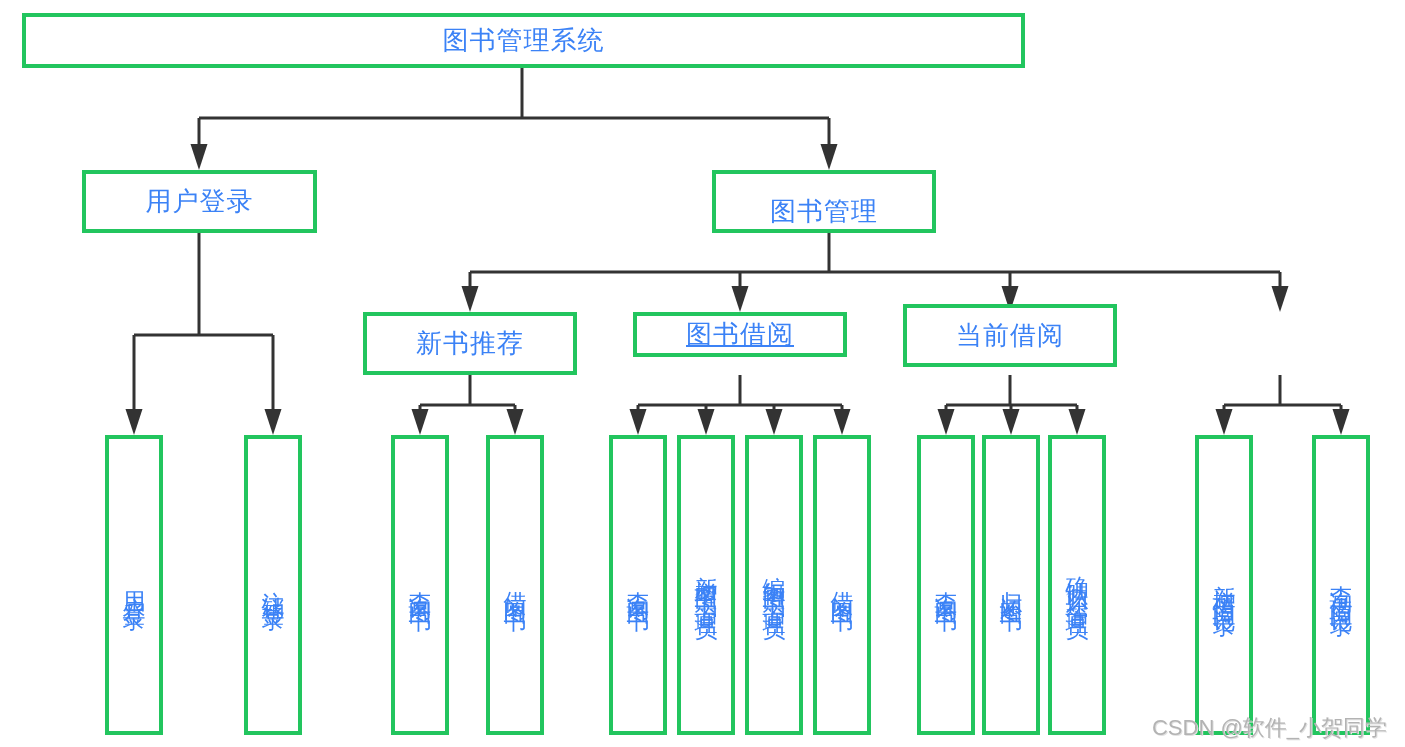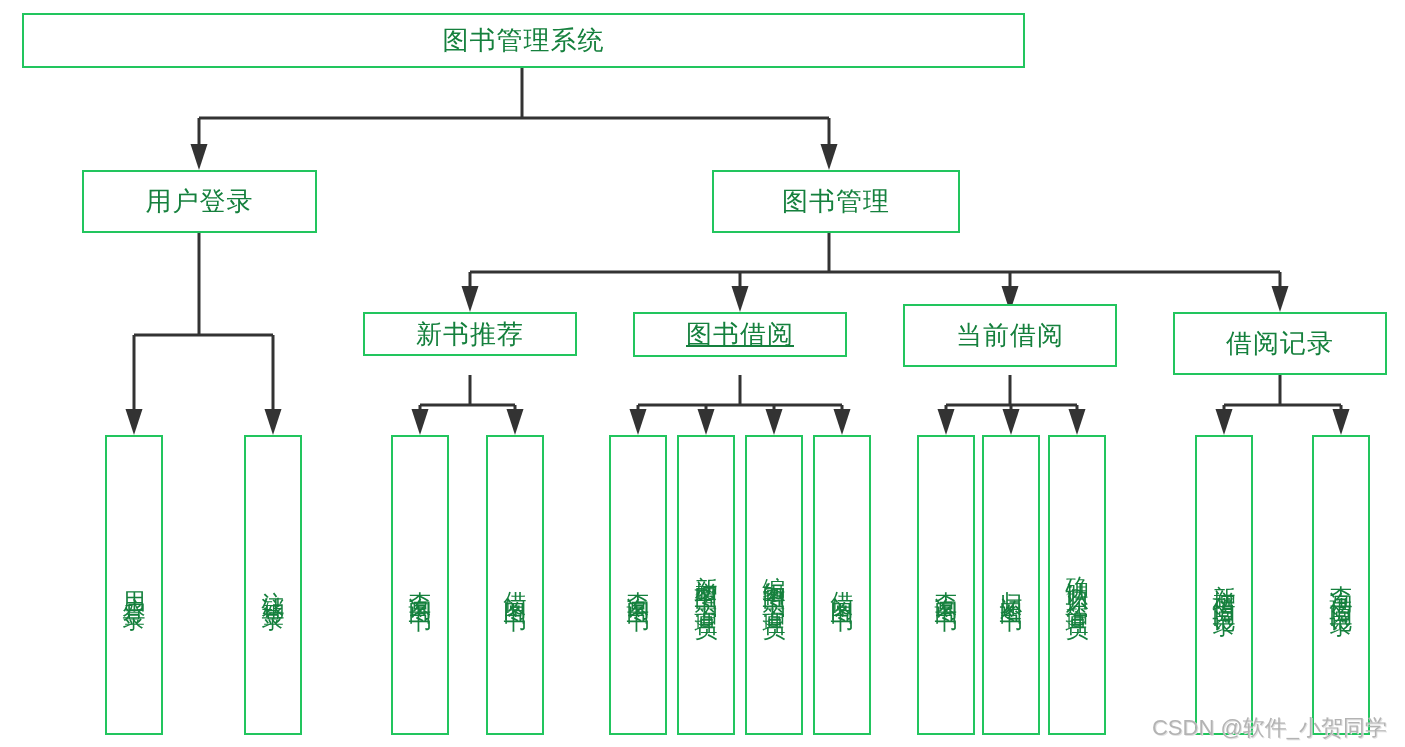--- a/index.html
+++ b/index.html
@@ -18,22 +18,22 @@
   .connectors {
     position: absolute;
     left: 0;
     top: 0;
     pointer-events: none;
   }
   .box, .vbox {
     position: absolute;
     box-sizing: border-box;
     background: #ffffff;
-    border: 2px solid #22c55e;
-    color: #15803d;
+    border: 4px solid #22c55e;
+    color: #3b82f6;
     display: flex;
     align-items: center;
     justify-content: center;
     text-align: center;
   }
   .box {
     font-size: 26px;
     letter-spacing: 1px;
     white-space: nowrap;
   }
@@ -127,35 +127,32 @@
     </g>
   </svg>
 
   <div class="box" style="left:22px; top:13px; width:1003px; height:55px;">
     <span>图书管理系统</span>
   </div>
 
   <div class="box" style="left:82px; top:170px; width:235px; height:63px;">
     <span>用户登录</span>
   </div>
-  <div class="box" style="left:712px; top:170px; width:248px; height:63px;">
+  <div class="box" style="left:712px; top:170px; width:224px; height:63px;align-items:flex-end;">
     <span>图书管理</span>
   </div>
 
-  <div class="box" style="left:363px; top:312px; width:214px; height:44px;">
+  <div class="box" style="left:363px; top:312px; width:214px; height:63px;">
     <span>新书推荐</span>
   </div>
   <div class="box" style="left:633px; top:312px; width:214px; height:45px;text-decoration:underline;">
     <span>图书借阅</span>
   </div>
   <div class="box" style="left:903px; top:304px; width:214px; height:63px;">
     <span>当前借阅</span>
-  </div>
-  <div class="box" style="left:1173px; top:312px; width:214px; height:63px;">
-    <span>借阅记录</span>
   </div>
 
   <div class="vbox" style="left:105px; top:435px; width:58px; height:300px;">
     <span class="vtext">用户登录</span>
   </div>
   <div class="vbox" style="left:244px; top:435px; width:58px; height:300px;">
     <span class="vtext">注销登录</span>
   </div>
 
   <div class="vbox" style="left:391px; top:435px; width:58px; height:300px;">

